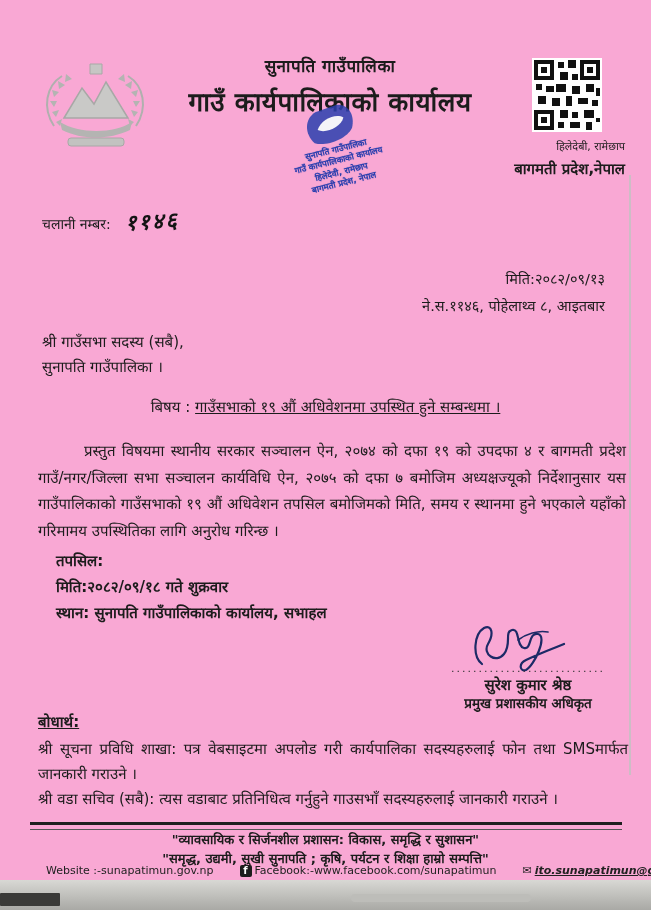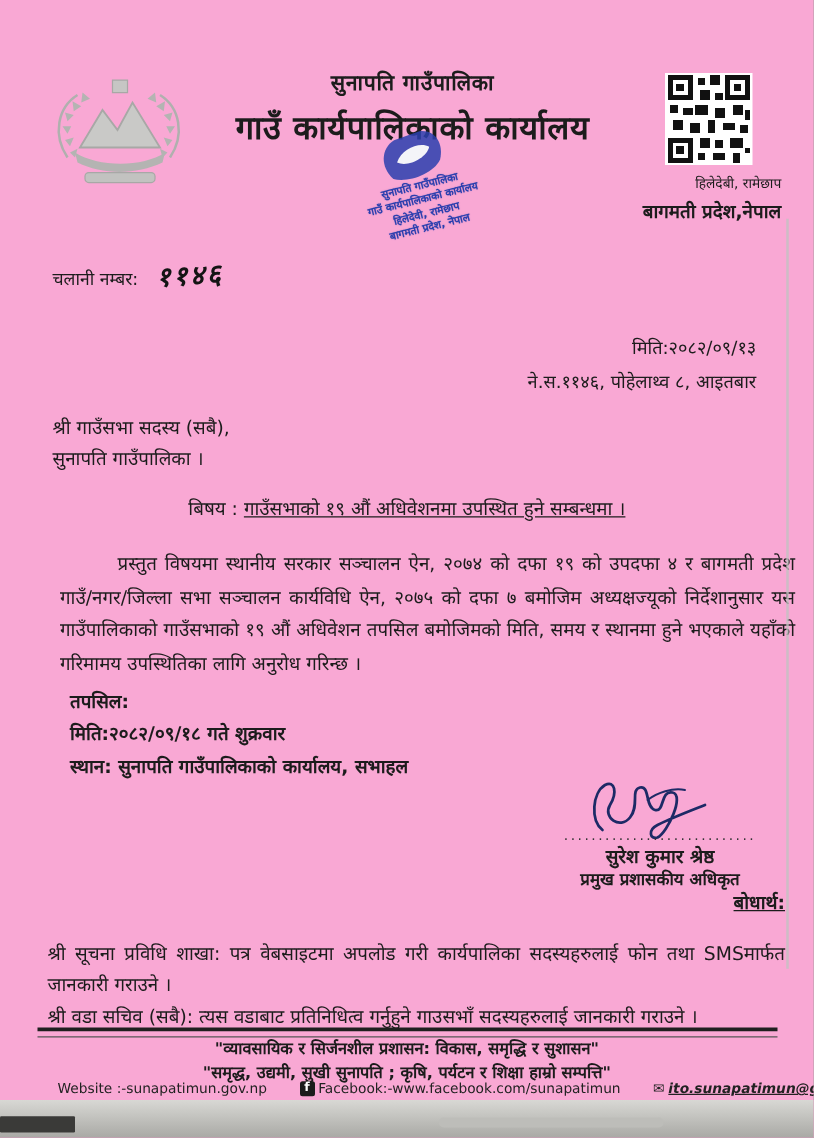--- a/index.html
+++ b/index.html
@@ -32,33 +32,33 @@
     display:inline-block;font-size:22px;font-weight:bold;transform:rotate(-3deg);
     font-style:italic;letter-spacing:2px;margin-left:10px;color:#141414;
   }
   .date-block{position:absolute;right:46px;top:266px;text-align:right;font-size:14.5px;line-height:1.85;font-weight:500;}
   
   .recipient{position:absolute;left:42px;top:330px;font-size:15px;line-height:1.65;}
   .subject{position:absolute;left:0;top:396px;width:100%;text-align:center;font-size:15px;font-weight:normal;}
   .subject .u{text-decoration:underline;}
   
   .body-par{
-    position:absolute;left:48px;top:438px;width:588px;
+    position:absolute;left:38px;top:438px;width:588px;
     font-size:15px;line-height:26.5px;text-align:justify;text-indent:46px;
   }
   .schedule{position:absolute;left:56px;top:548px;font-size:15px;line-height:26px;font-weight:bold;}
   
   .sig-block{position:absolute;left:438px;top:620px;width:180px;text-align:center;}
   .sig-scribble{display:block;margin:0 auto -6px auto;}
   .sig-dots{font-size:11px;letter-spacing:2px;color:#333;line-height:6px;}
   .sig-name{font-size:15px;font-weight:bold;margin-top:2px;}
   .sig-title{font-size:13.5px;font-weight:bold;}
   
   .cc{position:absolute;left:38px;top:710px;width:590px;font-size:15px;line-height:25px;}
-  .cc-head{font-weight:bold;text-decoration:underline;margin-bottom:16px;text-align:right;}
+  .cc-head{font-weight:bold;text-decoration:underline;margin-bottom:2px;}
   .cc-item{text-align:justify;}
   
   .foot-rule{position:absolute;left:30px;top:822px;width:592px;height:4px;
     border-top:3px solid #1f1f1f;border-bottom:1px solid #555;}
   .slogans{position:absolute;left:0;top:831px;width:100%;text-align:center;font-size:13px;font-weight:bold;line-height:1.45;}
   .contact-row{position:absolute;left:46px;top:864px;width:580px;font-size:11px;display:flex;align-items:flex-end;gap:26px;color:#222;}
   .contact-item{display:flex;align-items:center;gap:3px;white-space:nowrap;}
   .fb-badge{display:inline-block;width:12px;height:12px;background:#1c1c1c;color:#fff;
     font-size:10px;font-weight:bold;text-align:center;line-height:12px;border-radius:2px;}
   .mail-glyph{font-size:11px;}

